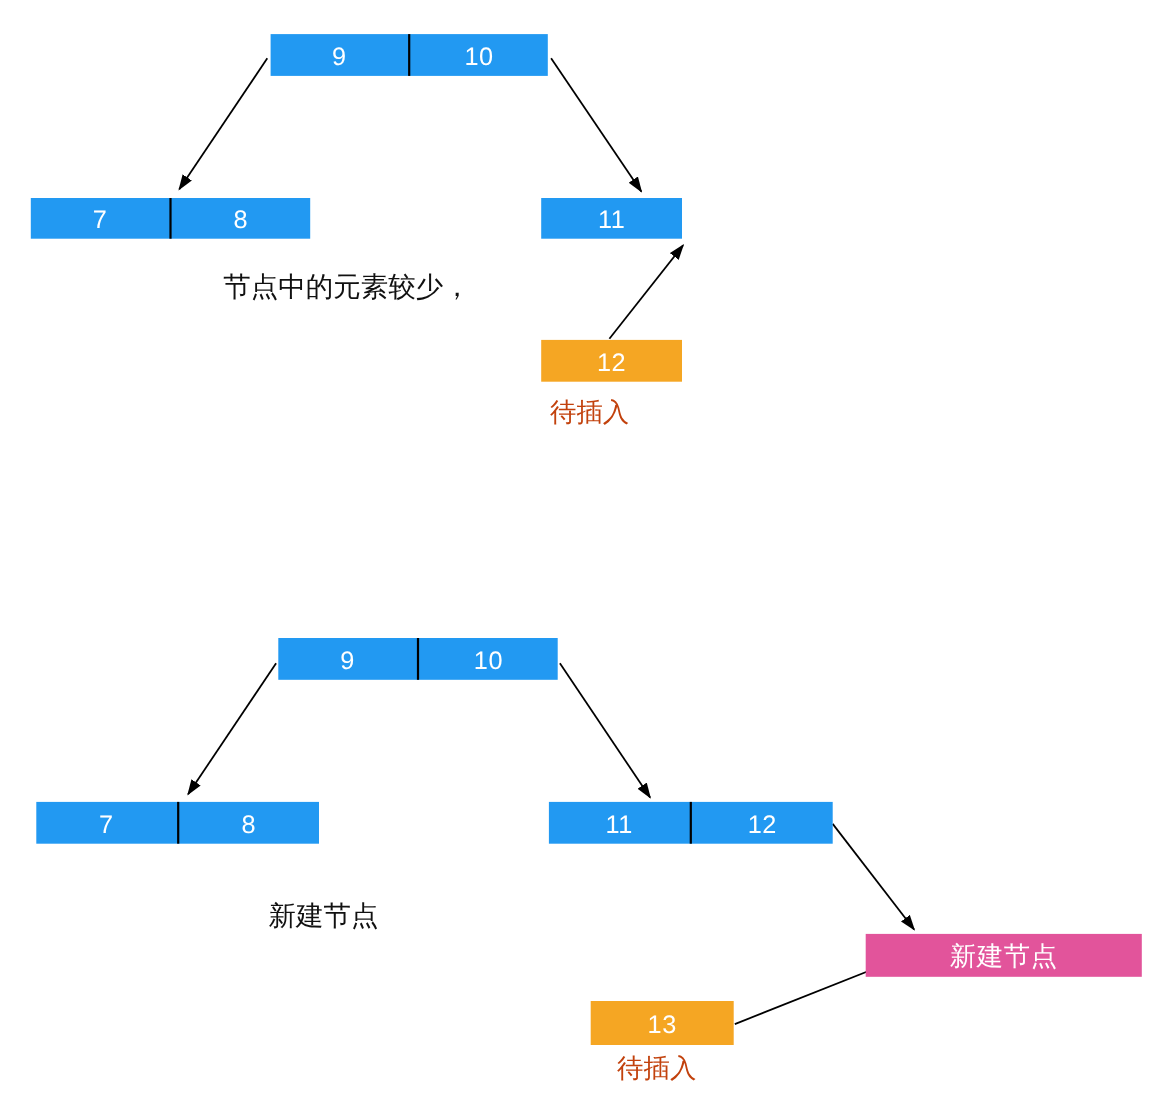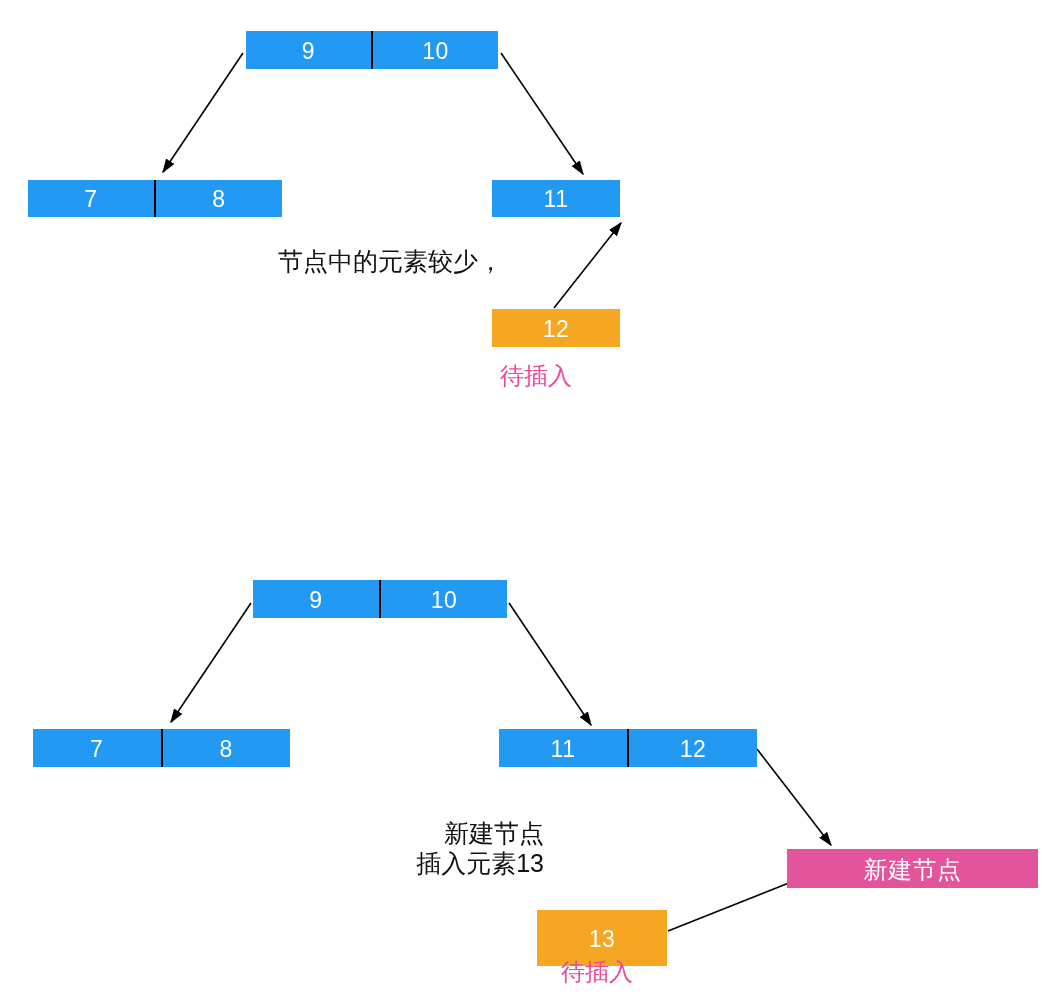--- a/index.html
+++ b/index.html
@@ -39,30 +39,30 @@
     line-height: 1;
     padding-top: 2px;
   }
   .divider {
     width: 2px;
     align-self: stretch;
     background: #000000;
   }
   .note {
     position: absolute;
-    text-align: right;
+    text-align: left;
     color: #111111;
     font-size: 25px;
     line-height: 30px;
     white-space: nowrap;
   }
   .caption {
     position: absolute;
     text-align: center;
-    color: #ec4899;
+    color: #c2410c;
     font-size: 24px;
     line-height: 28px;
     white-space: nowrap;
   }
 </style>
 </head>
 <body>
 
 <div id="stage">
 
@@ -122,24 +122,23 @@
   <div class="node blue" style="left:499px; top:729px; width:258px; height:38px">
     <span class="cell">11</span>
     <span class="divider"></span>
     <span class="cell">12</span>
   </div>
 
   <div class="node pink" style="left:787px; top:849px; width:251px; height:39px; font-size:24px">
     <span class="cell">新建节点</span>
   </div>
 
-  <div class="node orange" style="left:537px; top:910px; width:130px; height:56px">
+  <div class="node orange" style="left:537px; top:910px; width:130px; height:40px">
     <span class="cell">13</span>
   </div>
 
   <div class="caption" style="left:521px; top:958px; width:152px">待插入</div>
 
   <div class="note" style="left:244px; top:818px; width:300px">
     <div>新建节点</div>
-    <div>插入元素13</div>
   </div>
 
 </div>
 
 </body></html>

